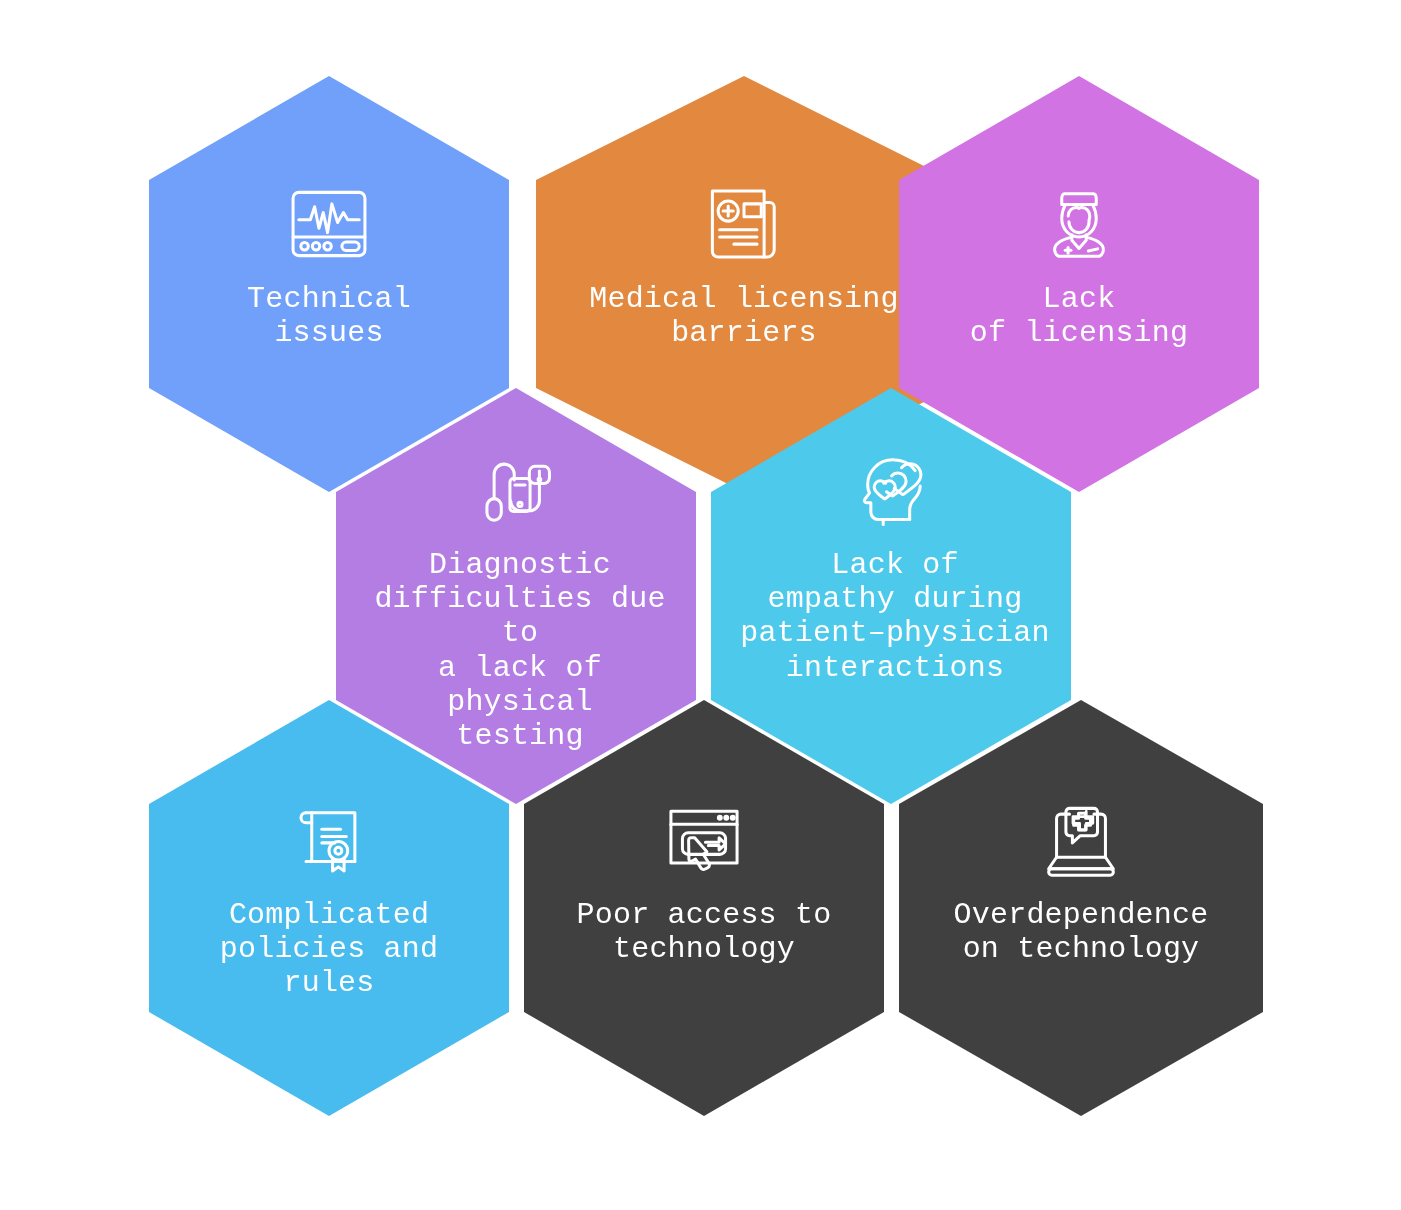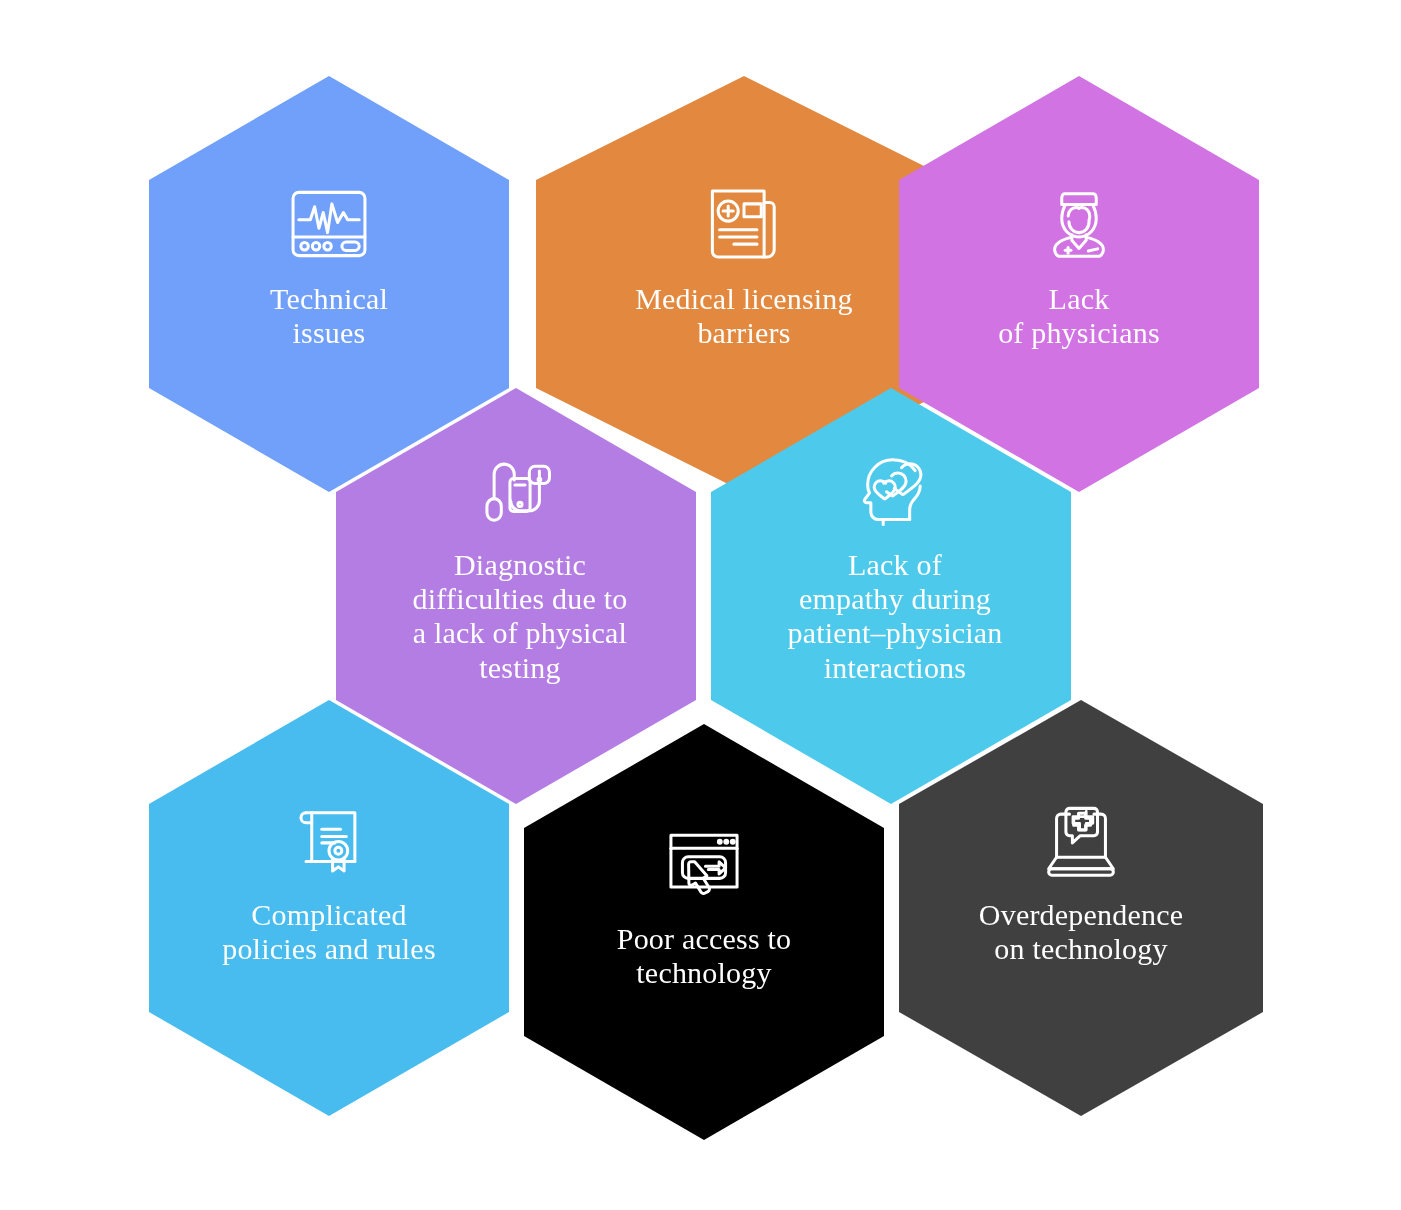--- a/index.html
+++ b/index.html
@@ -52,21 +52,21 @@
   }
   .hex-label {
     color: #ffffff;
     text-align: center;
     font-size: 30px;
     line-height: 1.14;
     letter-spacing: 0.2px;
     font-weight: 400;
     white-space: pre-line;
     padding: 0 24px;
-    font-family: Liberation Serif, serif;
+    font-family: Liberation Mono, monospace;
   }
 
   
   .r1 .hex-inner { padding-top: 100px; }
   .r2 .hex-inner { padding-top: 54px; margin-left: 8px; }
   .r3 .hex-inner { padding-top: 92px; }
 </style>
 </head>
 <body>
 
@@ -116,21 +116,21 @@
       <path d="M24.5 26.5c0-3.5 2.6-6 5.5-6 .9 0 1.6.3 2 .7.4-.4 1.1-.7 2-.7 2.9 0 5.5 2.5 5.5 6 0 1.2-.2 2.3-.6 3.2"></path>
       <path d="M25 30.5c0 4.3 3.1 7.5 7 7.5s7-3.2 7-7.5"></path>
       <path d="M27 39.5v3.8L32 49l5-5.7v-3.8"></path>
       <path d="M27 41.3c-7 1.2-12 4.6-12 8.6 0 1.8 1 3.4 2.7 4.6h28.6c1.7-1.2 2.7-2.8 2.7-4.6 0-4-5-7.4-12-8.6"></path>
       <line x1="24.4" y1="48.3" x2="24.4" y2="52.3"></line>
       <line x1="22.4" y1="50.3" x2="26.4" y2="50.3"></line>
       <line x1="38.5" y1="50.8" x2="45" y2="49.3"></line>
     </svg>
         </div>
         <div class="hex-label">Lack
-of physicians</div>
+of licensing</div>
       </div>
     </div>
     <div class="hex r2" style="background: rgb(180, 125, 228); width: 360px; height: 416px; left: 336px; top: 388px;">
       <div class="hex-inner">
         <div class="hex-icon">
     <svg viewBox="0 0 64 64" fill="none" stroke="#fff" stroke-width="2.1" stroke-linecap="round" stroke-linejoin="round">
       <path d="M14 38V21a7 7 0 0 1 14 0v4"></path>
       <path d="M14 38c-2.8 0-5 2.4-5 5.4v4.2c0 3 2.2 5.4 5 5.4s5-2.4 5-5.4v-4.2c0-3-2.2-5.4-5-5.4Z"></path>
       <rect x="25" y="24" width="14" height="23" rx="2.5"></rect>
       <line x1="28.5" y1="28.5" x2="35.5" y2="28.5"></line>
@@ -178,21 +178,21 @@
       <path d="M29.6 22.2c1.2-1.3 2.8-2 4.5-2 3.2 0 5.6 2.5 5.6 5.7 0 4.1-4.9 7.1-8.8 10-.3.2-.8.2-1.1 0-1.1-.8-2.4-1.7-3.7-2.7"></path>
       <path d="M24.2 27.2c1-1 2.2-1.6 3.6-1.6 2.5 0 4.4 2 4.4 4.5 0 3.2-3.9 5.6-6.9 7.9-.3.2-.6.2-.9 0-3-2.3-6.9-4.7-6.9-7.9 0-2.5 1.9-4.5 4.4-4.5 1.4 0 2.6.6 3.6 1.6"></path>
     </svg>
         </div>
         <div class="hex-label">Lack of
 empathy during
 patient–physician
 interactions</div>
       </div>
     </div>
-    <div class="hex r3" style="background: #000000; width: 360px; height: 416px; left: 524px; top: 724px;">
+    <div class="hex r3" style="background: #404040; width: 360px; height: 416px; left: 524px; top: 700px;">
       <div class="hex-inner">
         <div class="hex-icon">
     <svg viewBox="0 0 64 64" fill="none" stroke="#fff" stroke-width="2.1" stroke-linecap="round" stroke-linejoin="round">
       <rect x="9" y="12" width="46" height="36"></rect>
       <line x1="9" y1="21" x2="55" y2="21"></line>
       <circle cx="43" cy="16.5" r="1"></circle>
       <circle cx="47.5" cy="16.5" r="1"></circle>
       <circle cx="52" cy="16.5" r="1"></circle>
       <rect x="17" y="27" width="30" height="15" rx="4"></rect>
       <path d="M33 33.5h9.5v-3l4.5 4.2-4.5 4.2v-3H35"></path>

